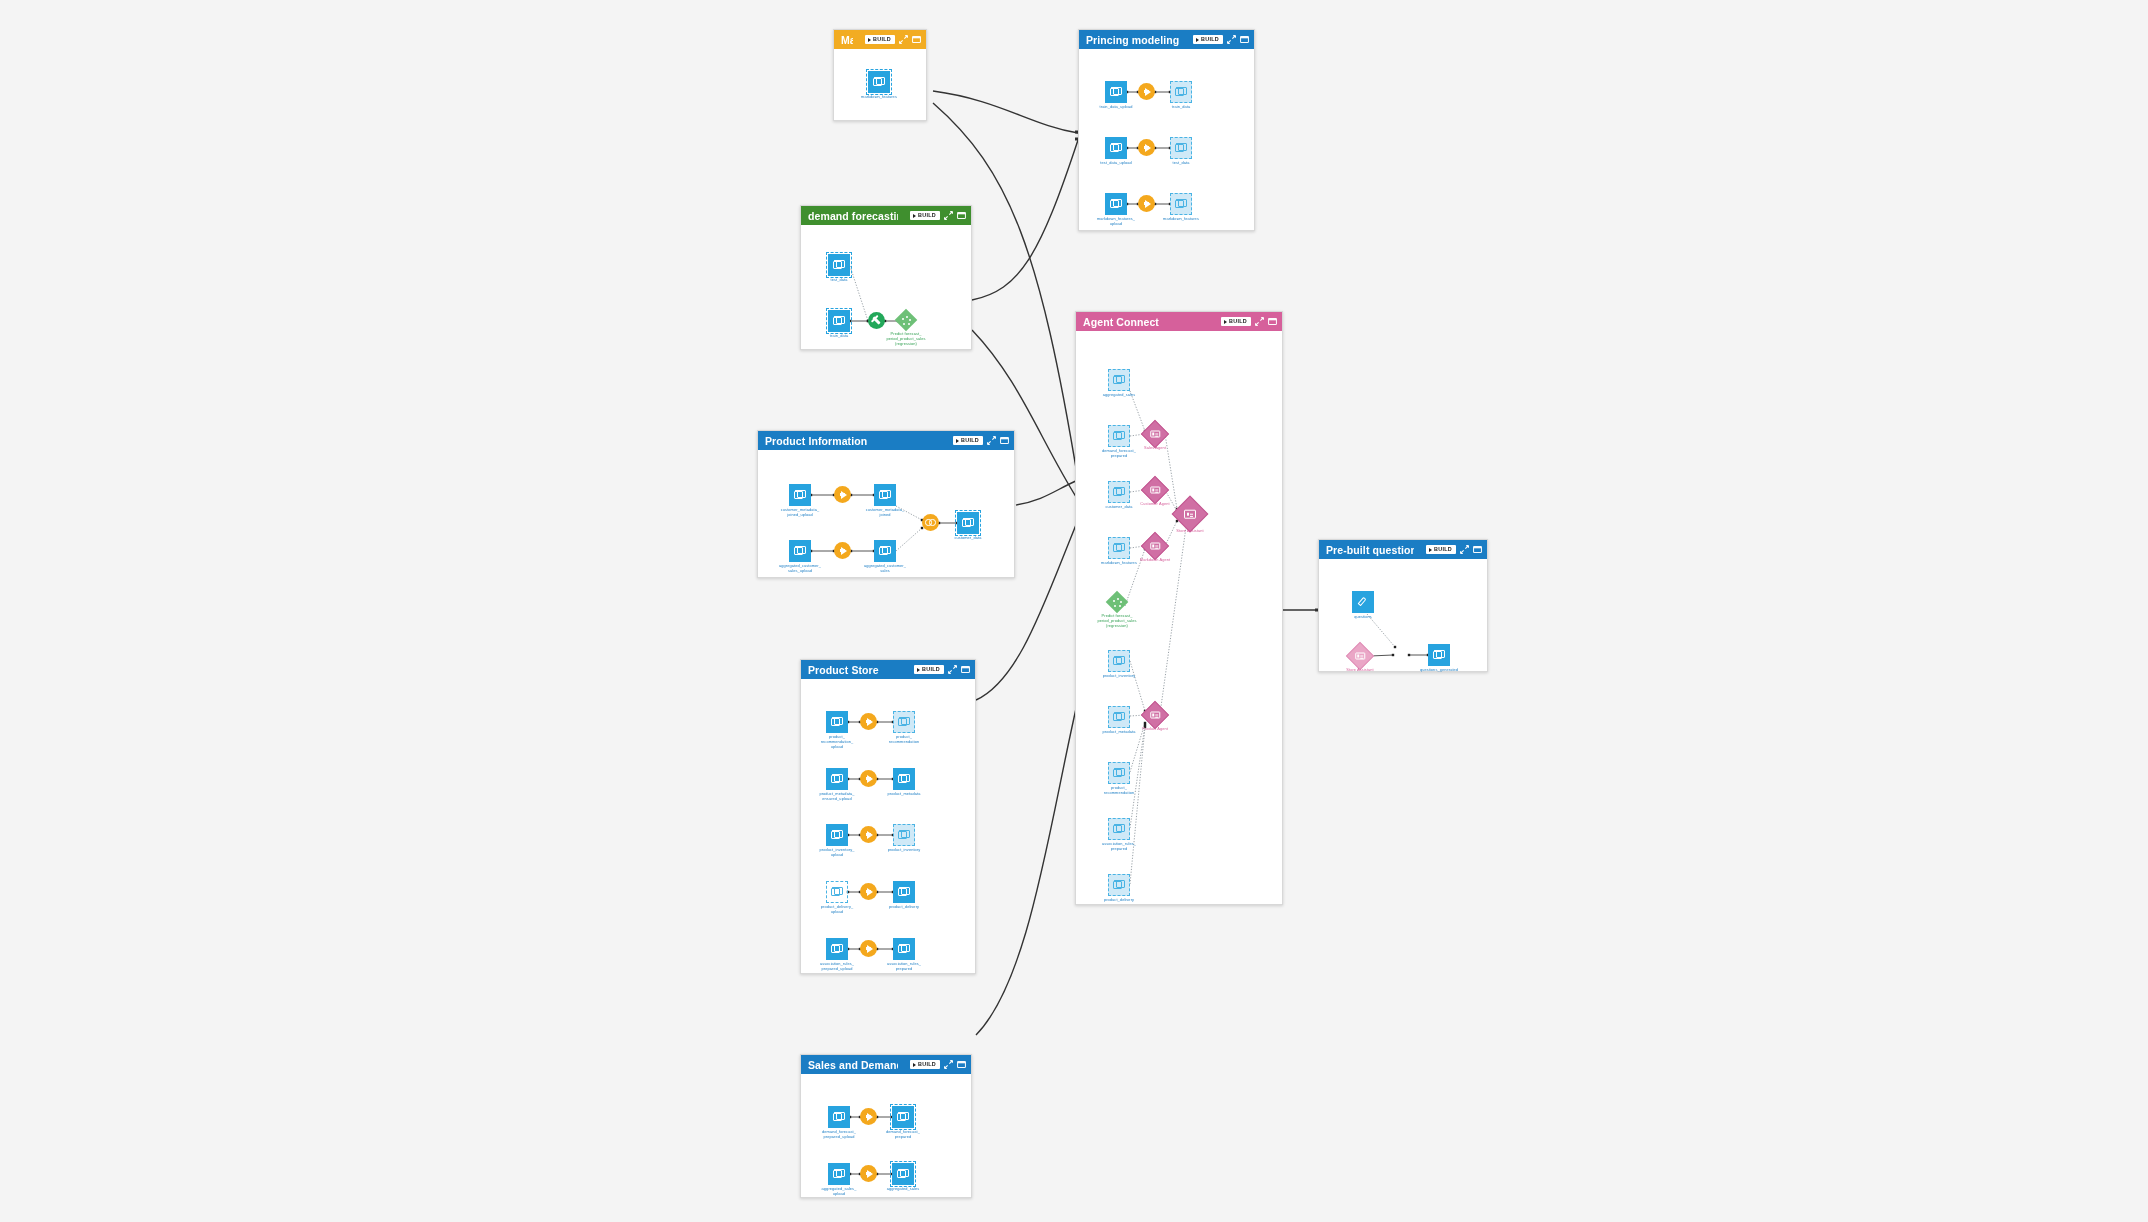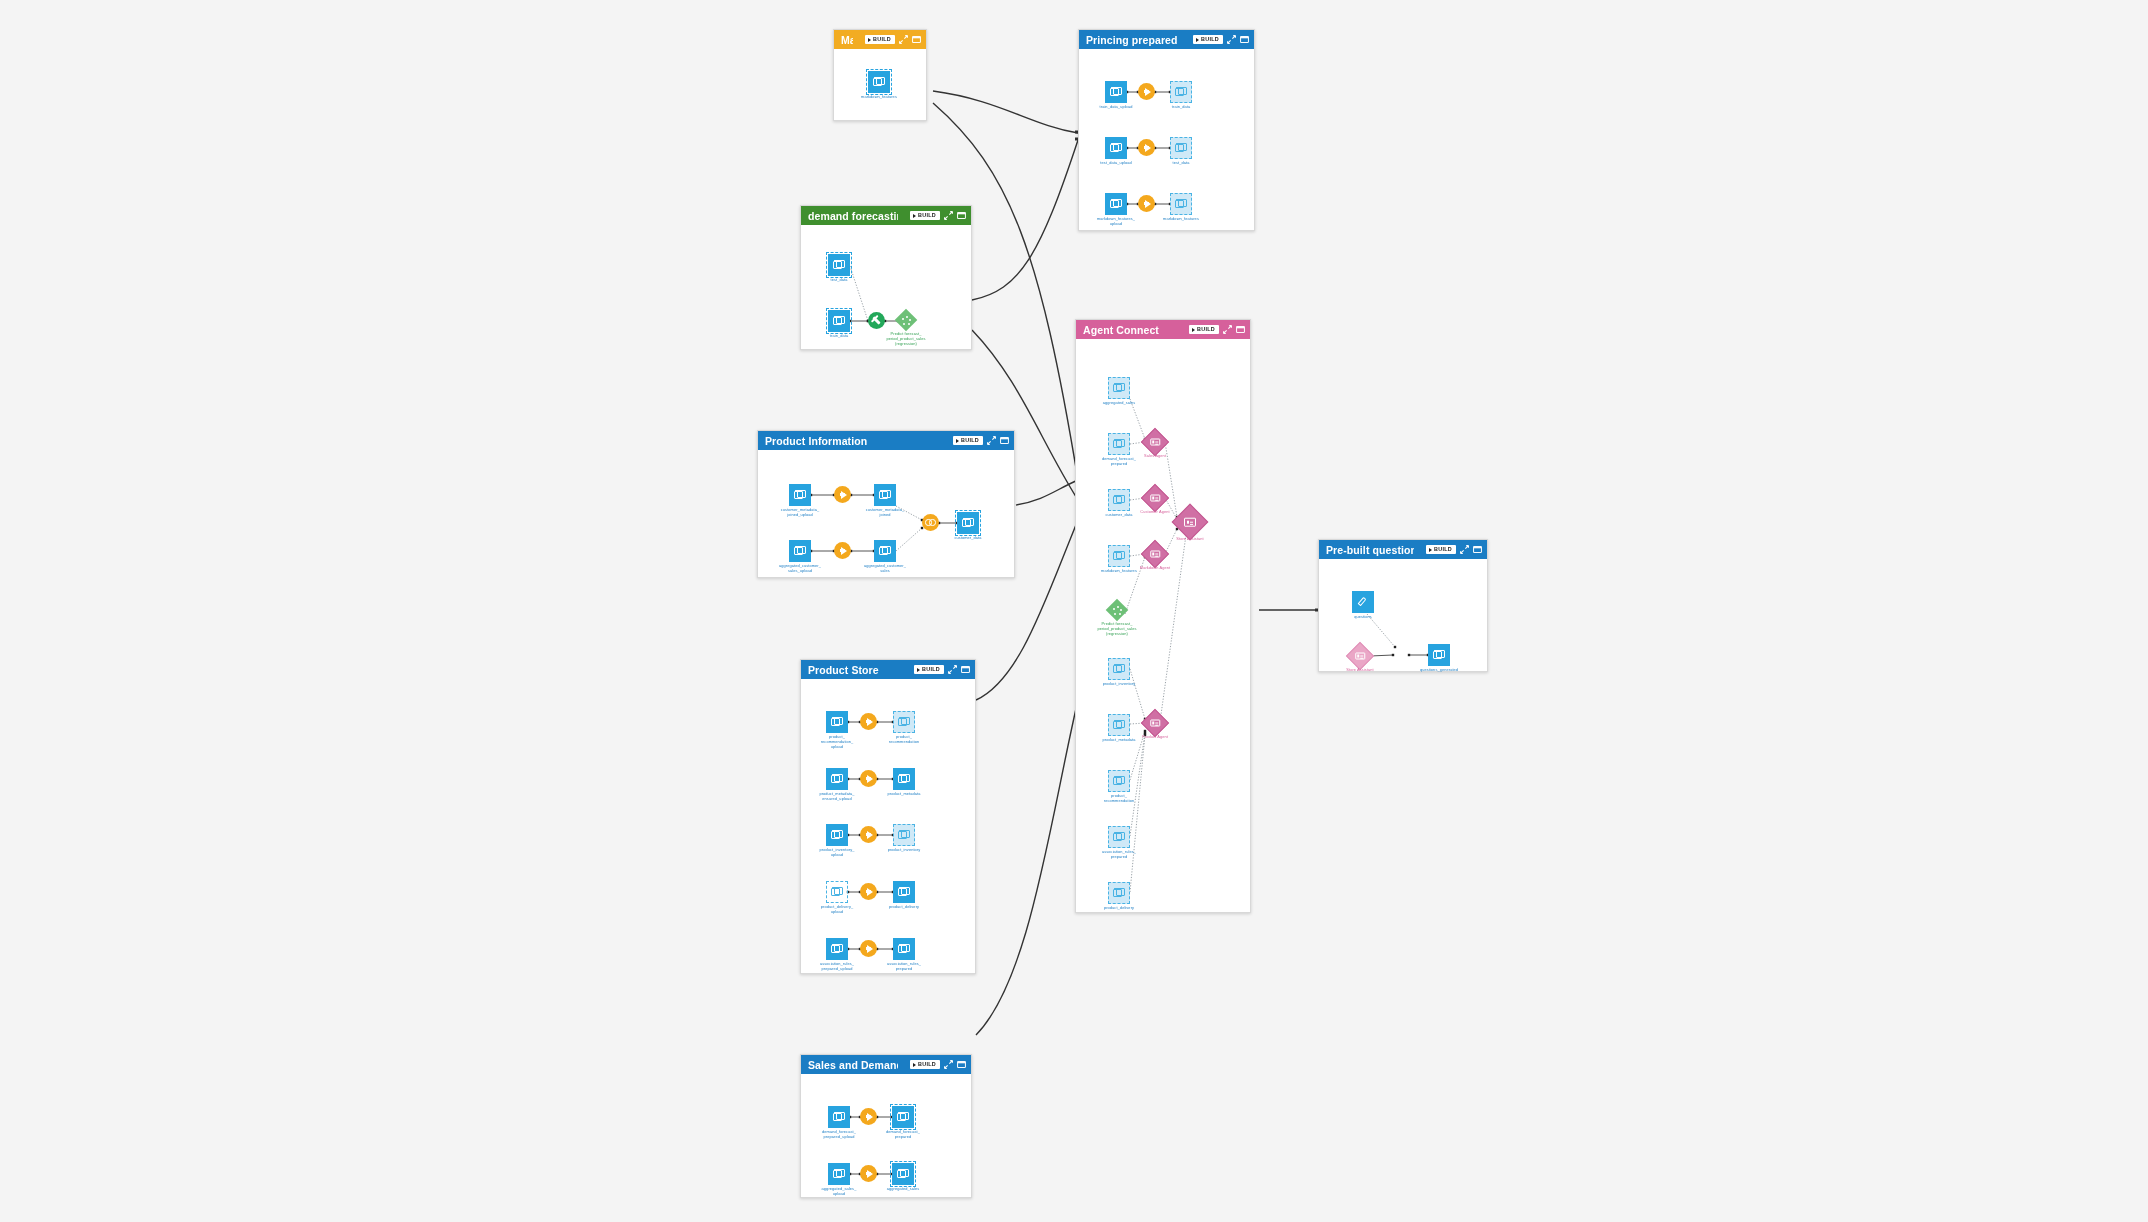--- a/index.html
+++ b/index.html
@@ -224,21 +224,21 @@
                 <span class="f1"></span>
                 <span class="f2"></span>
               </span>
             </div>
             <div class="nlabel" style="top:24px">markdown_features</div>
           </div>
         </div>
       </div>
       <div class="panel" style="left: 1078px; top: 29px; width: 177px; height: 202px;">
         <div class="panel-head h-blue">
-          <div class="panel-title">Princing prepared</div>
+          <div class="panel-title">Princing modeling</div>
           <div class="head-spacer"></div>
           <div class="build-btn">
             <span class="tri"></span>
             <span>BUILD</span>
           </div>
           <svg class="hicon" viewBox="0 0 16 16">
             <path d="M15 1 L9.5 6.5 M15 1 L15 5 M15 1 L11 1 M1 15 L6.5 9.5 M1 15 L1 11 M1 15 L5 15" stroke="#fff" stroke-width="2" fill="none"></path>
           </svg>
           <svg class="hicon" viewBox="0 0 16 16">
             <rect x="1" y="2.5" width="14" height="11" rx="1.6" stroke="#fff" stroke-width="1.8" fill="none"></rect>
@@ -676,21 +676,21 @@
               <span class="folder">
                 <span class="f1"></span>
                 <span class="f2"></span>
               </span>
             </div>
             <div class="nlabel" style="top:24px">association_rules_
 prepared</div>
           </div>
         </div>
       </div>
-      <div class="panel" style="left: 1075px; top: 319px; width: 176px; height: 594px;">
+      <div class="panel" style="left: 1075px; top: 311px; width: 208px; height: 594px;">
         <div class="panel-head h-pink">
           <div class="panel-title">Agent Connect</div>
           <div class="head-spacer"></div>
           <div class="build-btn">
             <span class="tri"></span>
             <span>BUILD</span>
           </div>
           <svg class="hicon" viewBox="0 0 16 16">
             <path d="M15 1 L9.5 6.5 M15 1 L15 5 M15 1 L11 1 M1 15 L6.5 9.5 M1 15 L1 11 M1 15 L5 15" stroke="#fff" stroke-width="2" fill="none"></path>
           </svg>

